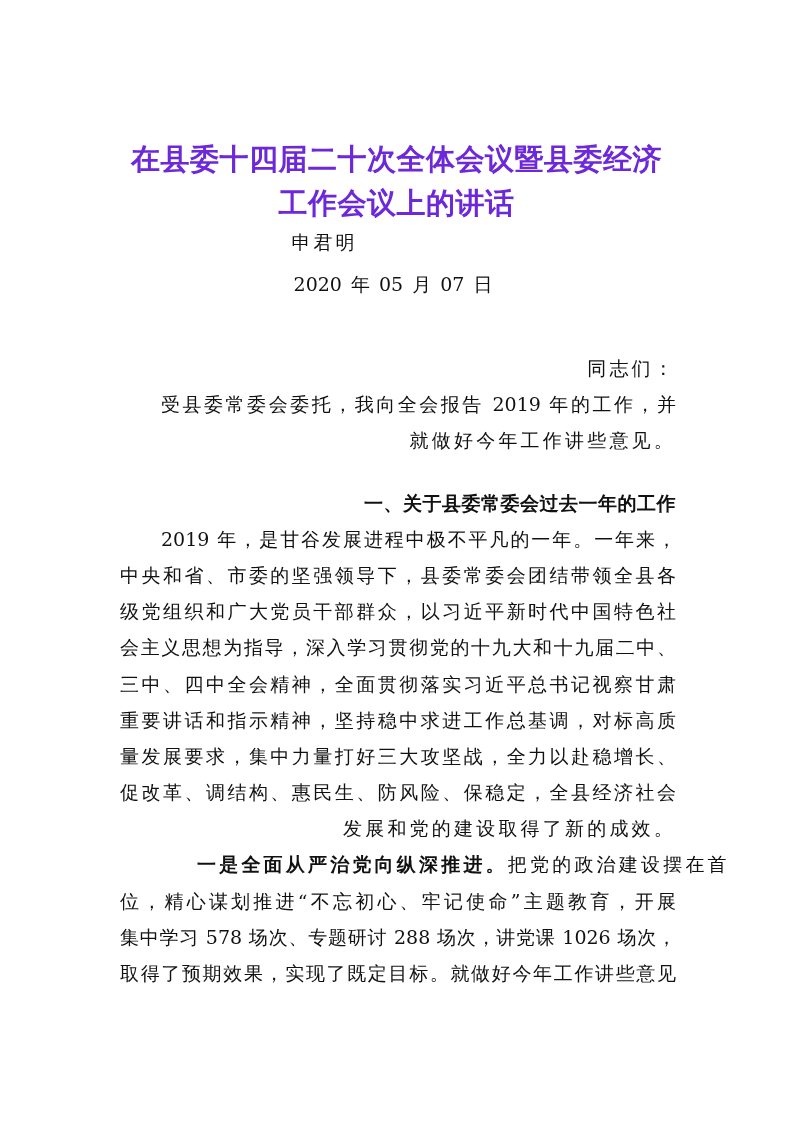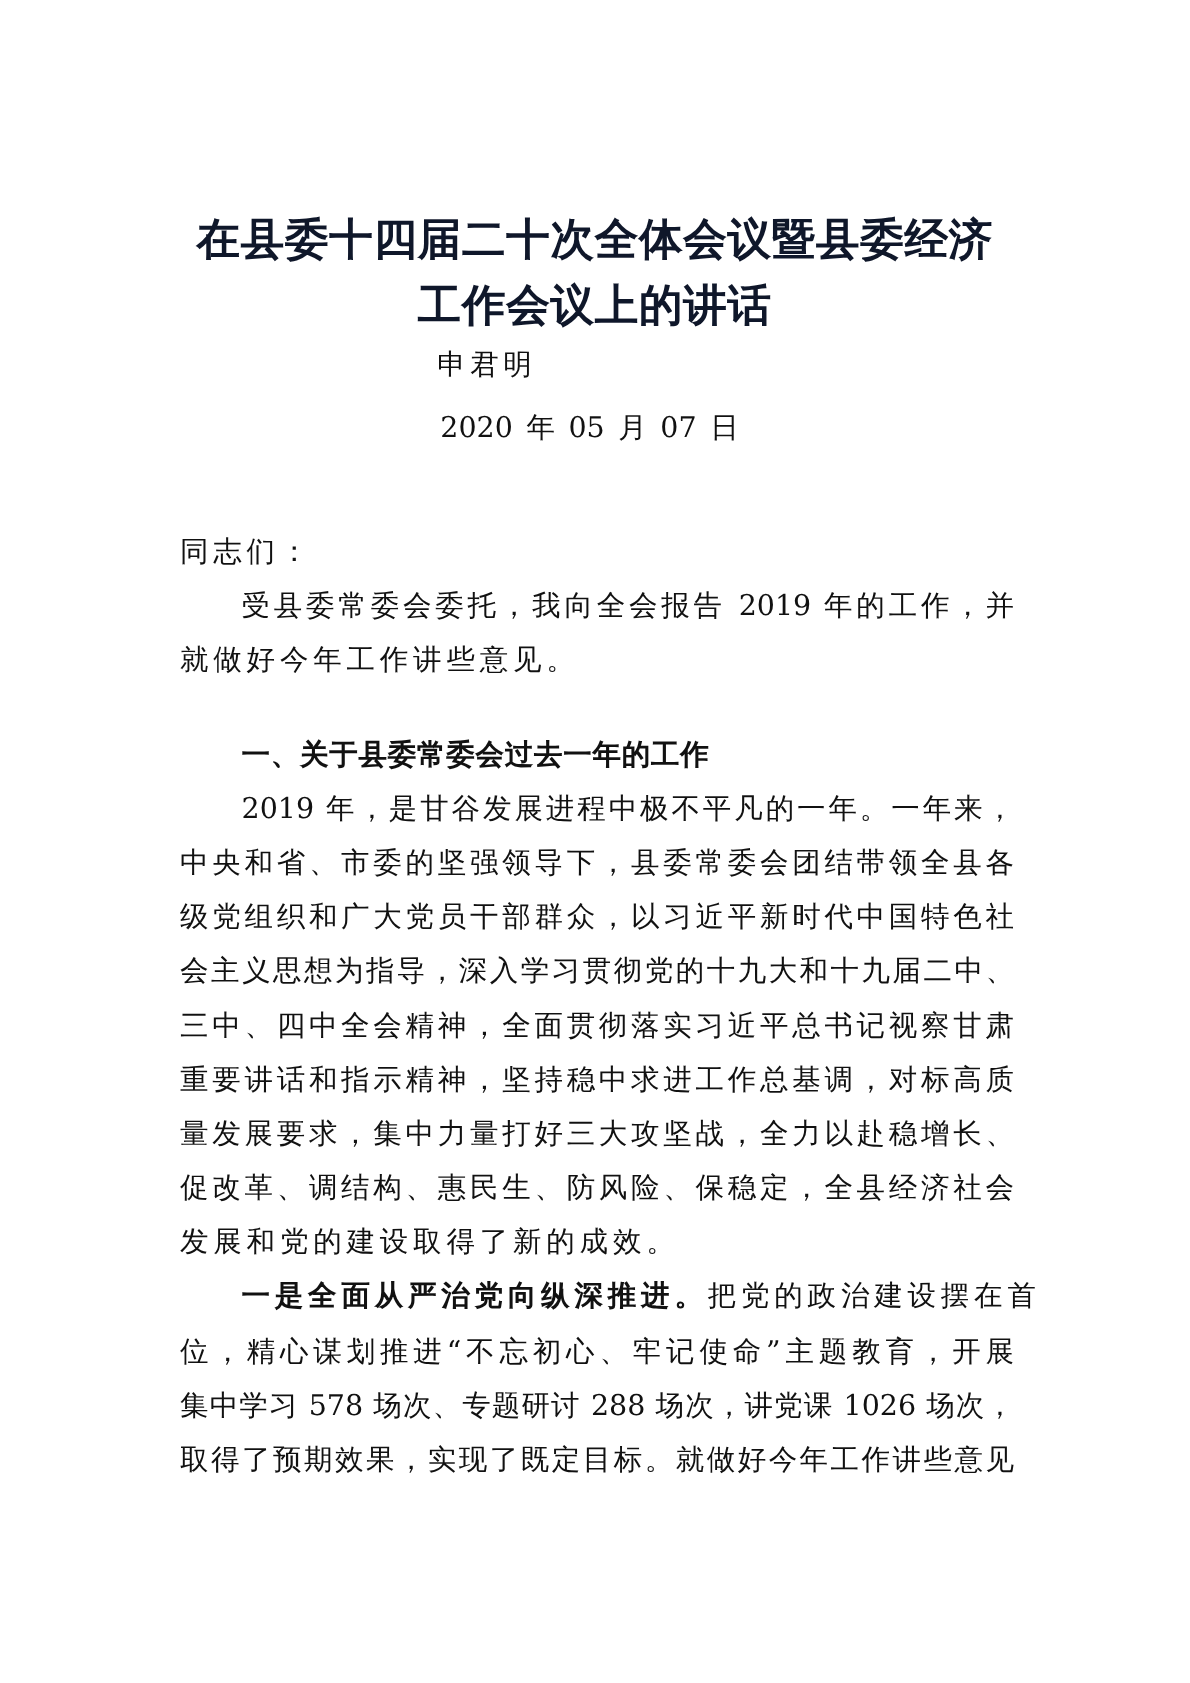--- a/index.html
+++ b/index.html
@@ -1,34 +1,34 @@
 <!DOCTYPE html>
 <html><head>
 <meta charset="utf-8">
 <style>
   html, body { margin: 0; padding: 0; background: #ffffff; }
   body { width: 793px; height: 1122px; position: relative; overflow: hidden;
          font-family: "DejaVu Serif", "Liberation Serif", serif; color: #111; }
   .page { position: absolute; left: 0; top: 0; width: 793px; height: 1122px; }
   .title { position: absolute; left: 0; width: 793px; text-align: center;
            font-family: "DejaVu Sans", "Liberation Sans", sans-serif; font-weight: bold;
-           font-size: 29px; letter-spacing: 0.5px; color: #0f172a; }
+           font-size: 29px; letter-spacing: 0.5px; color: #6d28d9; }
   .t1 { top: 140px; }
   .t2 { top: 184px; }
   .author { position: absolute; top: 230px; left: 0; width: 649px; text-align: center;
             font-size: 19px; letter-spacing: 3px; }
   .date { position: absolute; top: 272px; left: 0; width: 786px; text-align: center;
           font-size: 19px; word-spacing: 3px; }
   .body { position: absolute; top: 350px; left: 120px; width: 556px; }
   .line { height: 36.2px; line-height: 36.2px; font-size: 19px; white-space: nowrap;
-          letter-spacing: 3.2px; }
+          letter-spacing: 3.2px; text-align: right; }
   .indent { padding-left: 41px; }
   .h1 { font-family: "DejaVu Sans", "Liberation Sans", sans-serif; font-weight: bold;
         letter-spacing: 0.5px; font-size: 19px; margin-top: 26px; }
-  .lead { font-weight: bold; }
+  .lead { font-weight: bold; margin-left: 36px; }
   .justify { text-align: justify; text-align-last: justify; letter-spacing: 0; }
 </style>
 </head>
 <body>
 
 <div class="page">
   <div class="title t1">在县委十四届二十次全体会议暨县委经济</div>
   <div class="title t2">工作会议上的讲话</div>
   <div class="author">申君明</div>
   <div class="date">2020 年 05 月 07 日</div>

